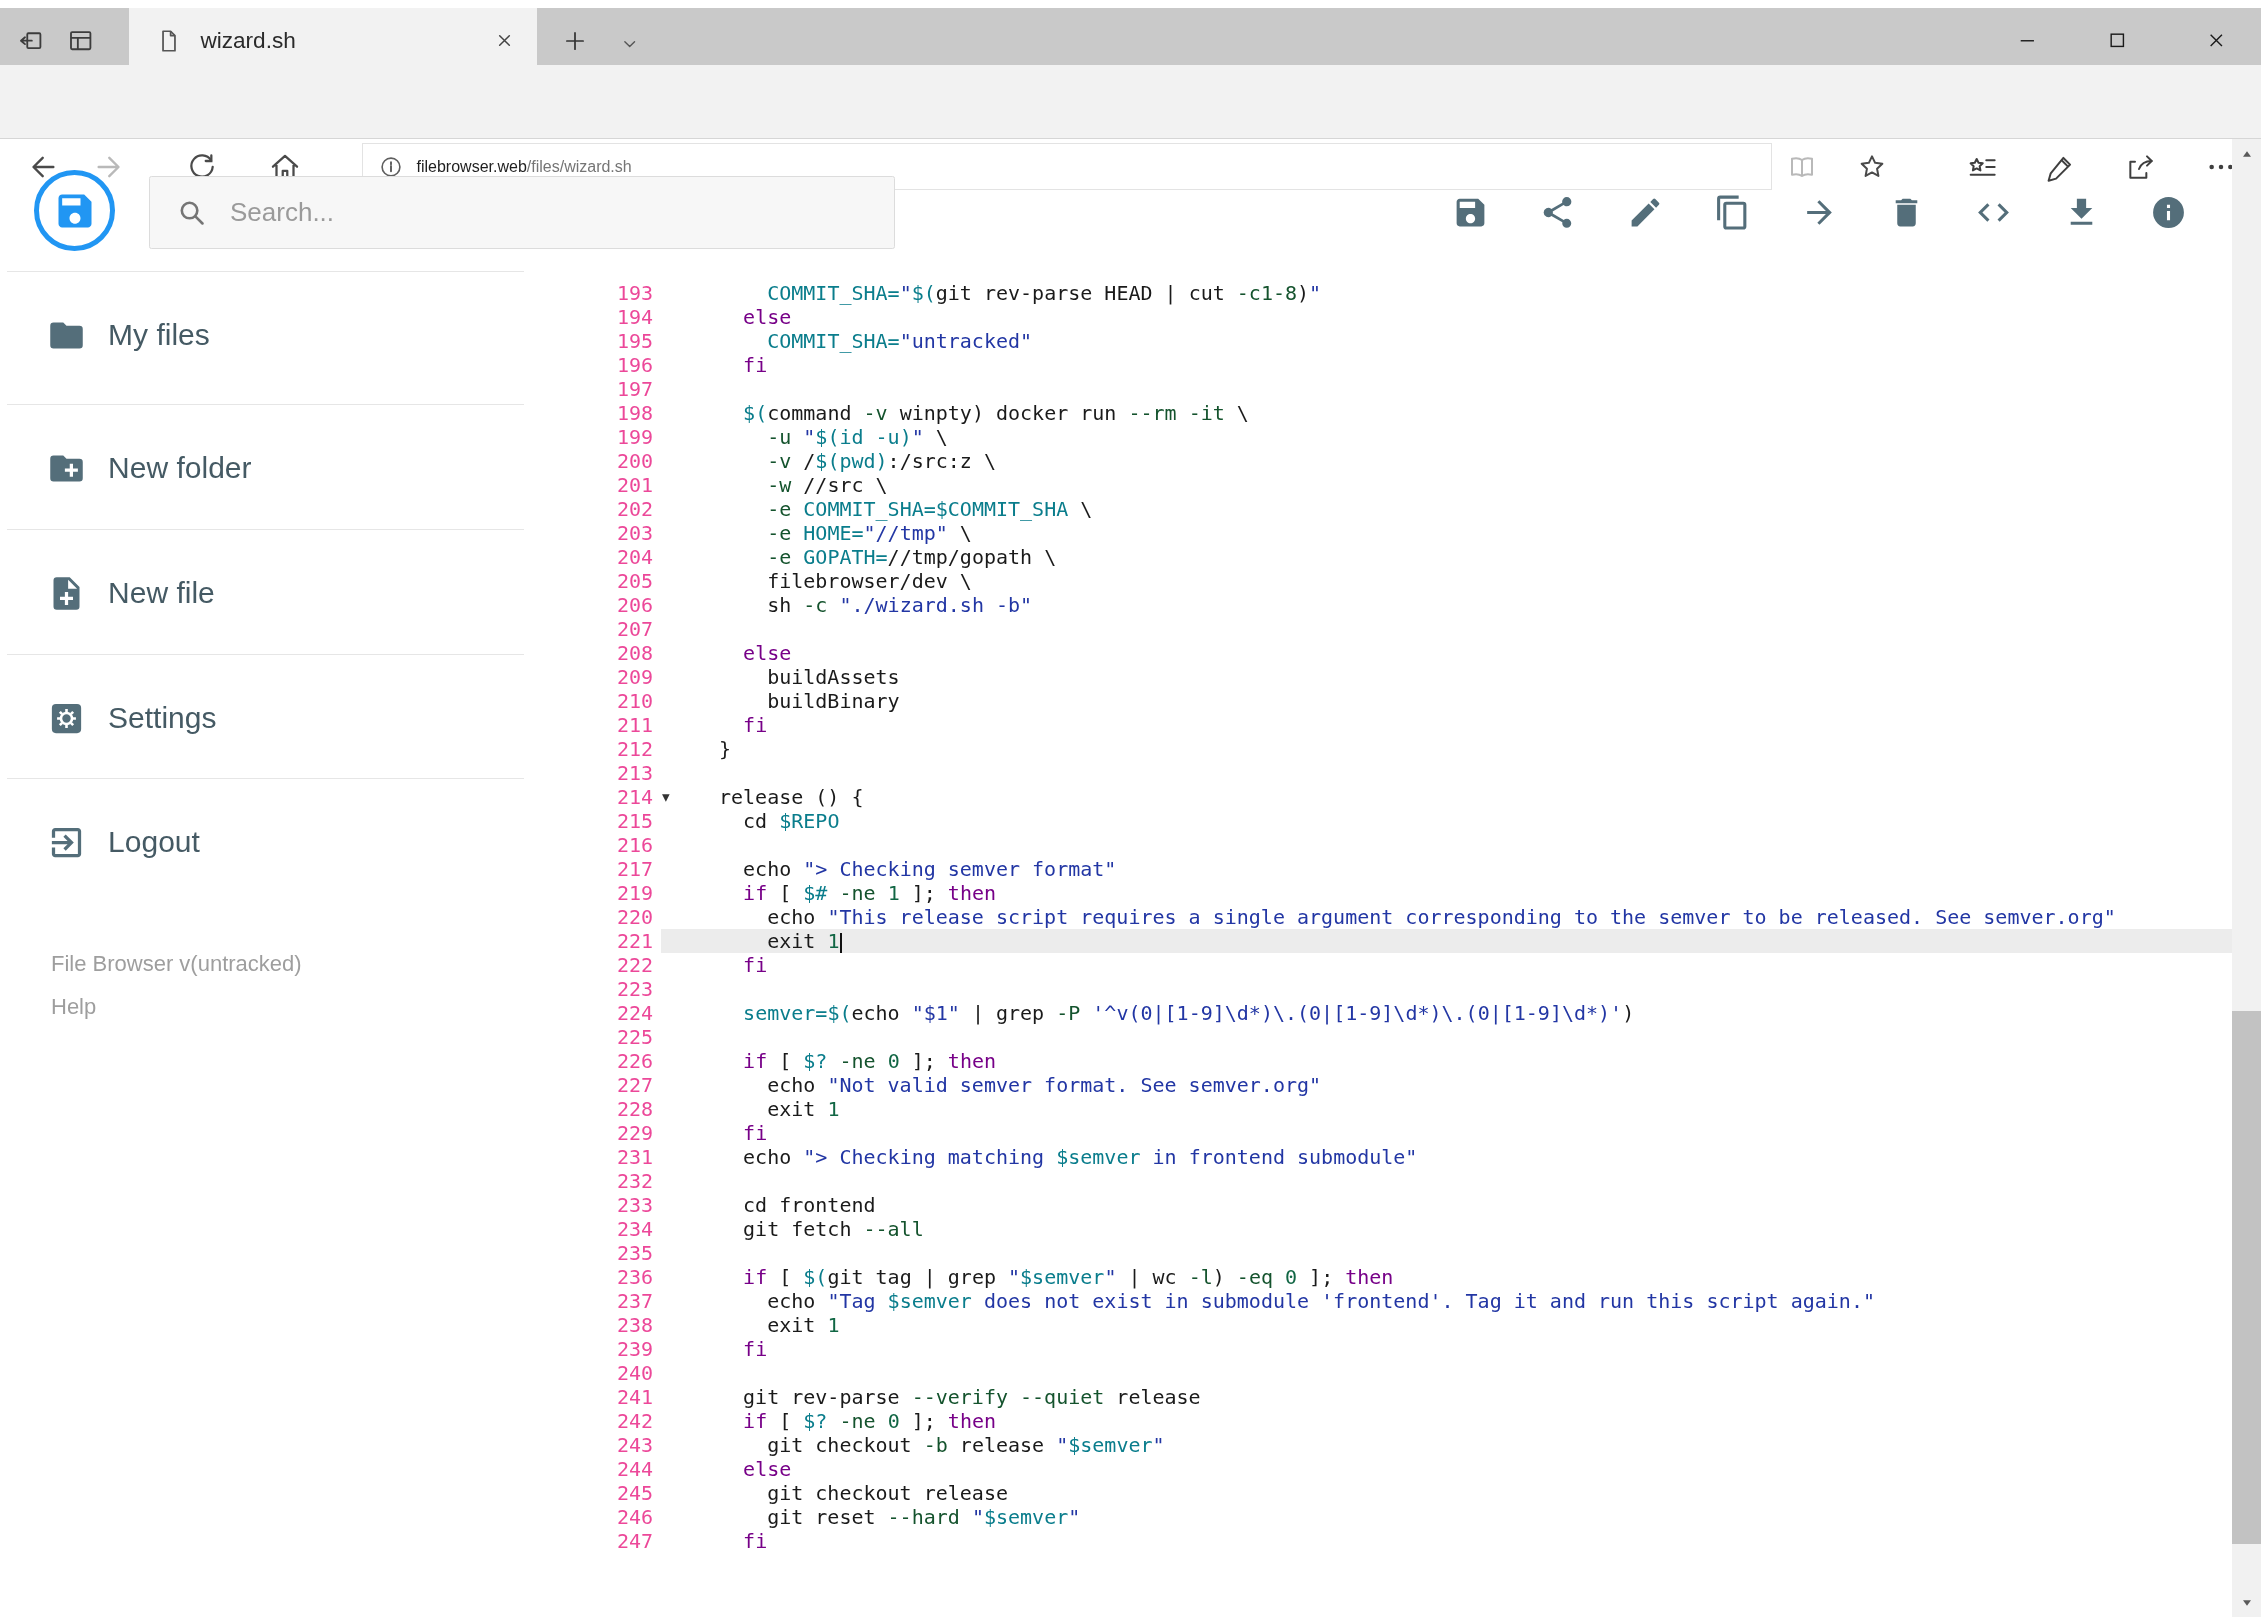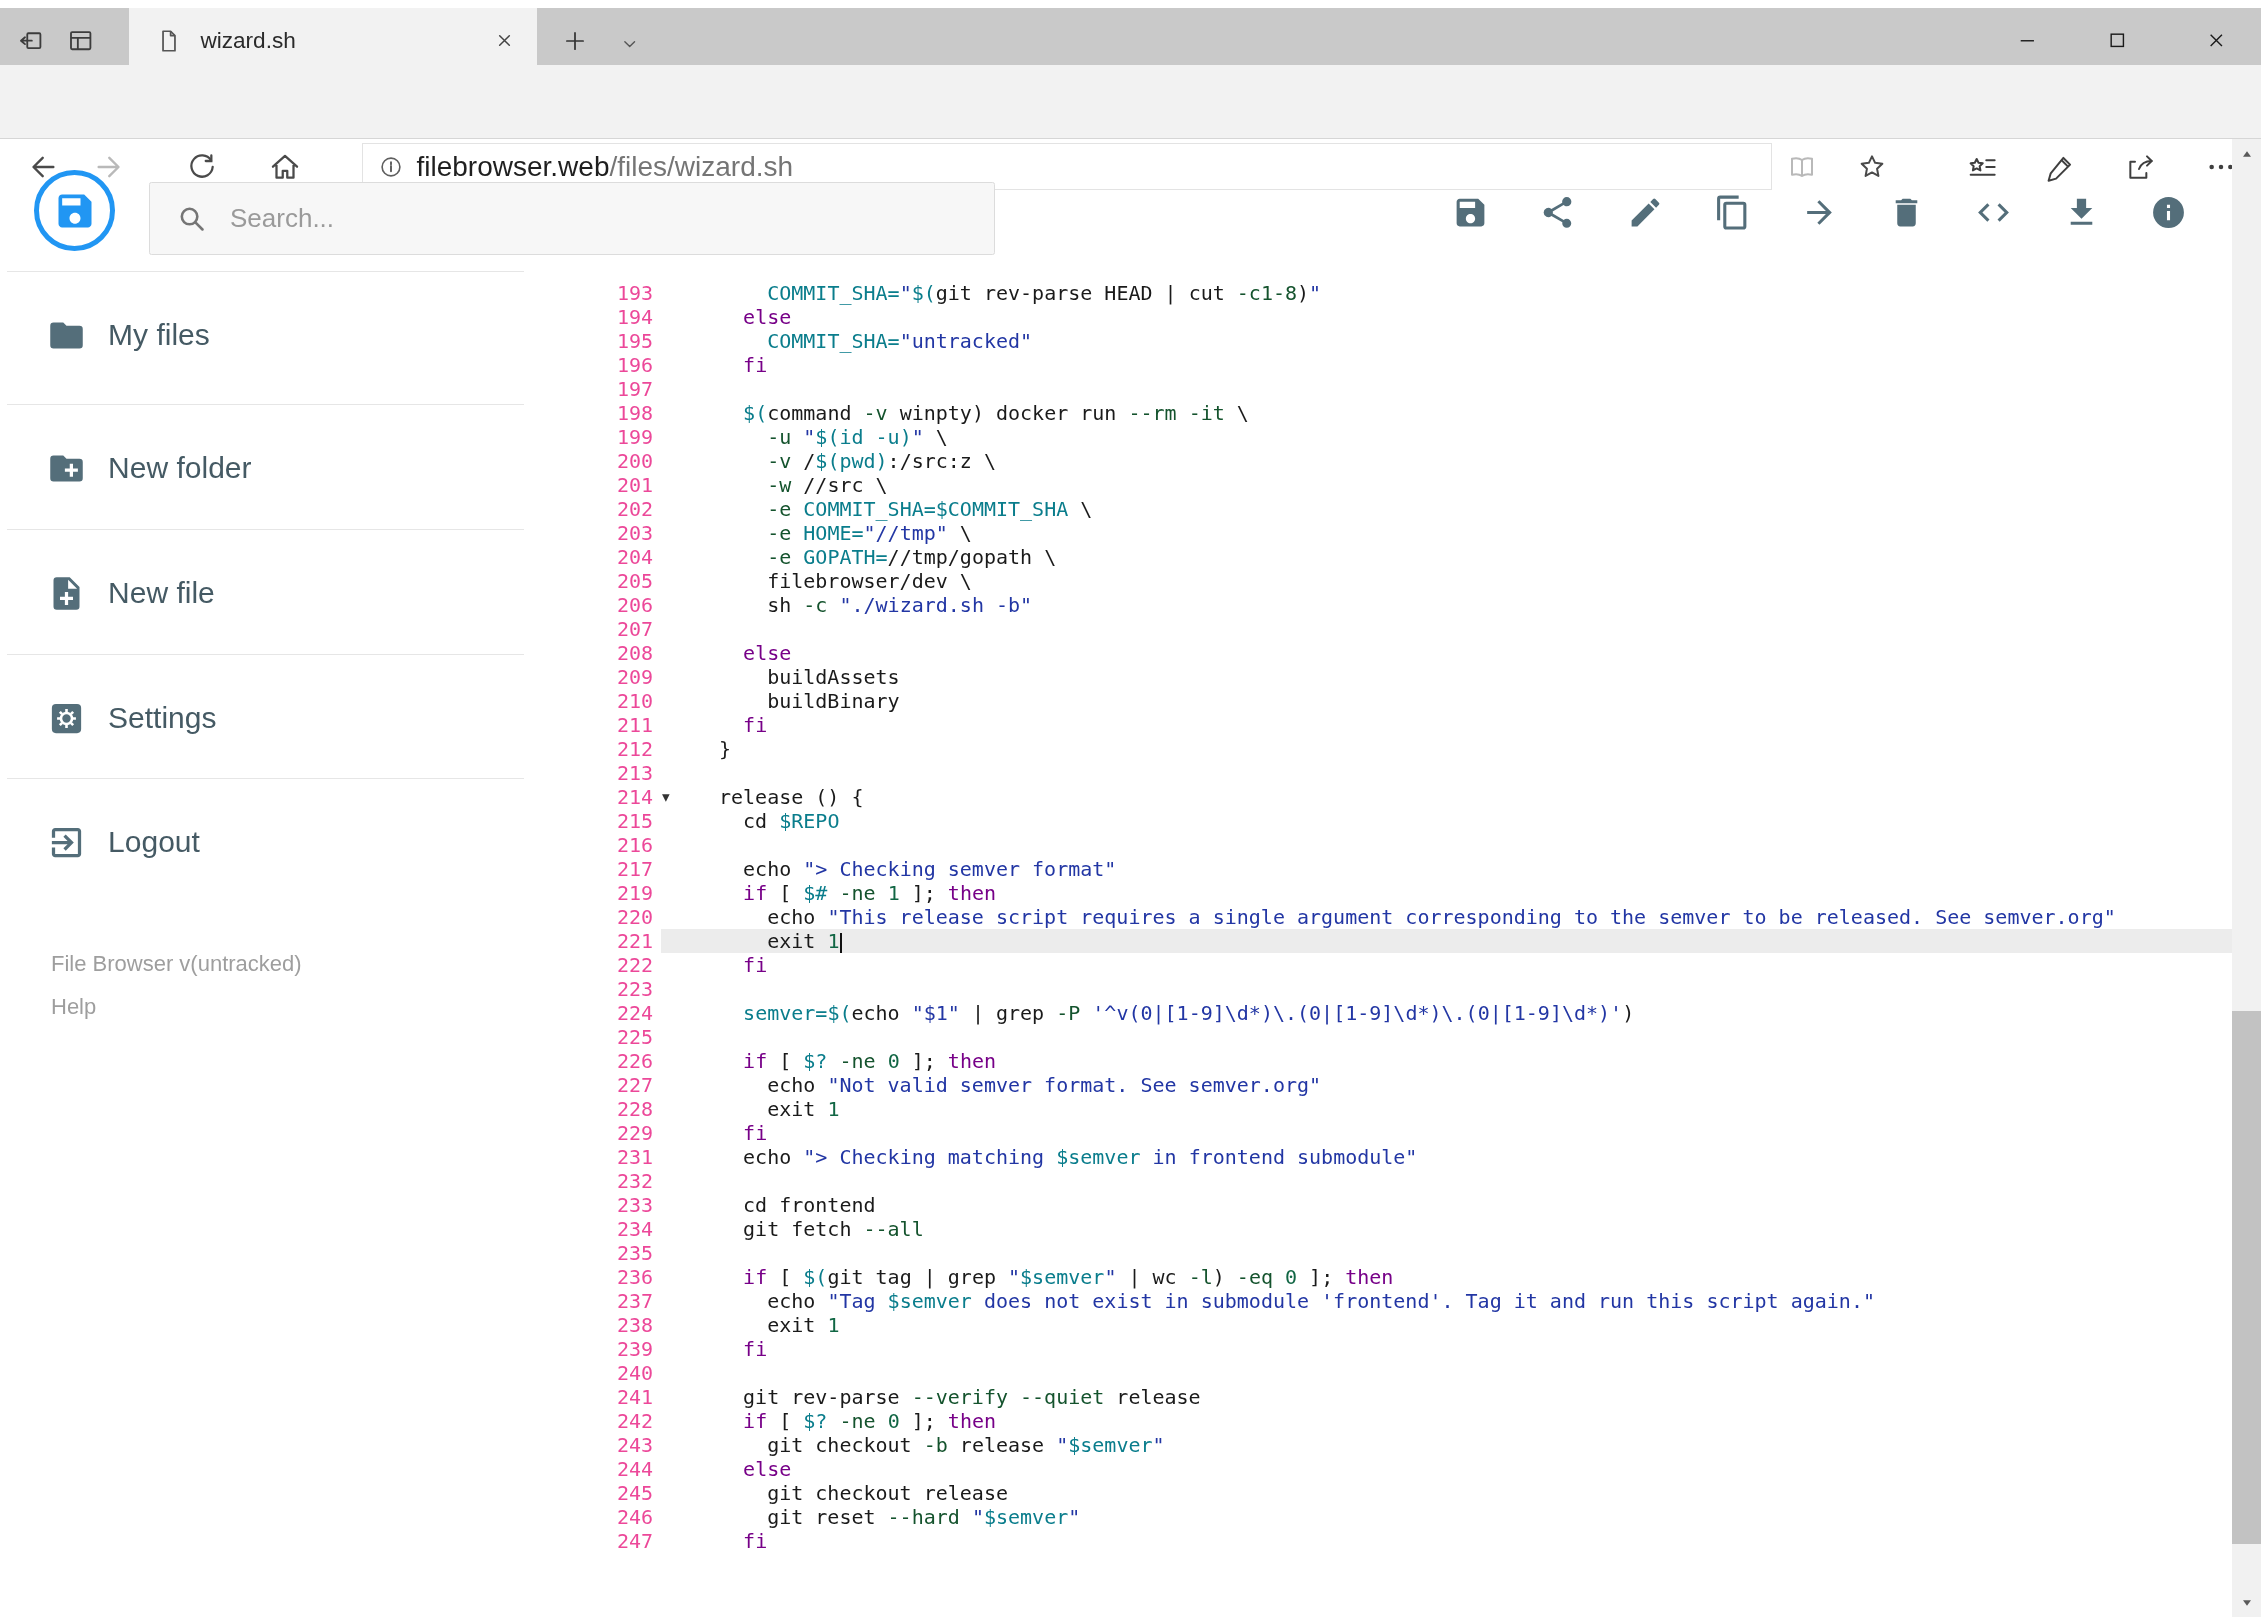--- a/index.html
+++ b/index.html
@@ -17,30 +17,30 @@
   .tab-close{margin-left:auto;margin-right:18px;width:29px;height:29px;display:flex;
              align-items:center;justify-content:center;background:none;border:0;padding:0;color:#444;}
   .winbtn{position:absolute;top:0;width:90px;height:65px;color:#1a1a1a;}
 
   
   .navbar{position:absolute;left:0;top:65px;width:2261px;height:74px;background:#f2f2f2;
           border-bottom:0.8px solid #d6d6d6;box-sizing:border-box;}
   .addressbar{position:absolute;left:362px;top:78px;width:1410px;height:47px;background:#fff;
               border:0.8px solid #e3e3e3;box-sizing:border-box;display:flex;align-items:center;
               padding-left:14.5px;}
-  .url{margin-left:13px;font-size:28px;color:#1f1f1f;white-space:nowrap;}
+  .url{margin-left:13px;font-size:16px;color:#1f1f1f;white-space:nowrap;}
   .url .path{color:#757575;}
 
   
   .logo{position:absolute;left:34px;top:170px;width:81px;height:81px;border:5.7px solid #2196f3;
         border-radius:50%;box-sizing:border-box;display:flex;align-items:center;justify-content:center;
         color:#2196f3;background:#fff;}
-  .searchbox{position:absolute;left:149px;top:176px;width:846px;height:73px;background:#f7f7f7;
+  .searchbox{position:absolute;left:149px;top:176px;width:746px;height:73px;background:#f7f7f7;
              border:0.8px solid #dcdcdc;border-radius:2.4px;box-sizing:border-box;display:flex;
-             align-items:center;padding-left:26px;color:#757575;margin-top:6px;}
+             align-items:center;padding-left:26px;color:#757575;}
   .searchbox input{margin-left:21px;border:0;background:transparent;outline:none;font-size:26px;
                    color:#444;width:662px;font-family:"Liberation Sans",sans-serif;}
   .searchbox input::placeholder{color:#9a9a9a;}
   .toolbtn{width:45px;height:45px;top:190px;color:#546e7a;}
 
   
   .side-item{position:absolute;left:6.5px;width:517px;height:127px;border-top:0.8px solid #e6e6e6;
              display:flex;align-items:center;padding-left:40px;box-sizing:border-box;cursor:pointer;}
   .side-icon{color:#546e7a;margin-right:22.6px;display:flex;}
   .side-label{font-size:30px;color:#455a64;}

